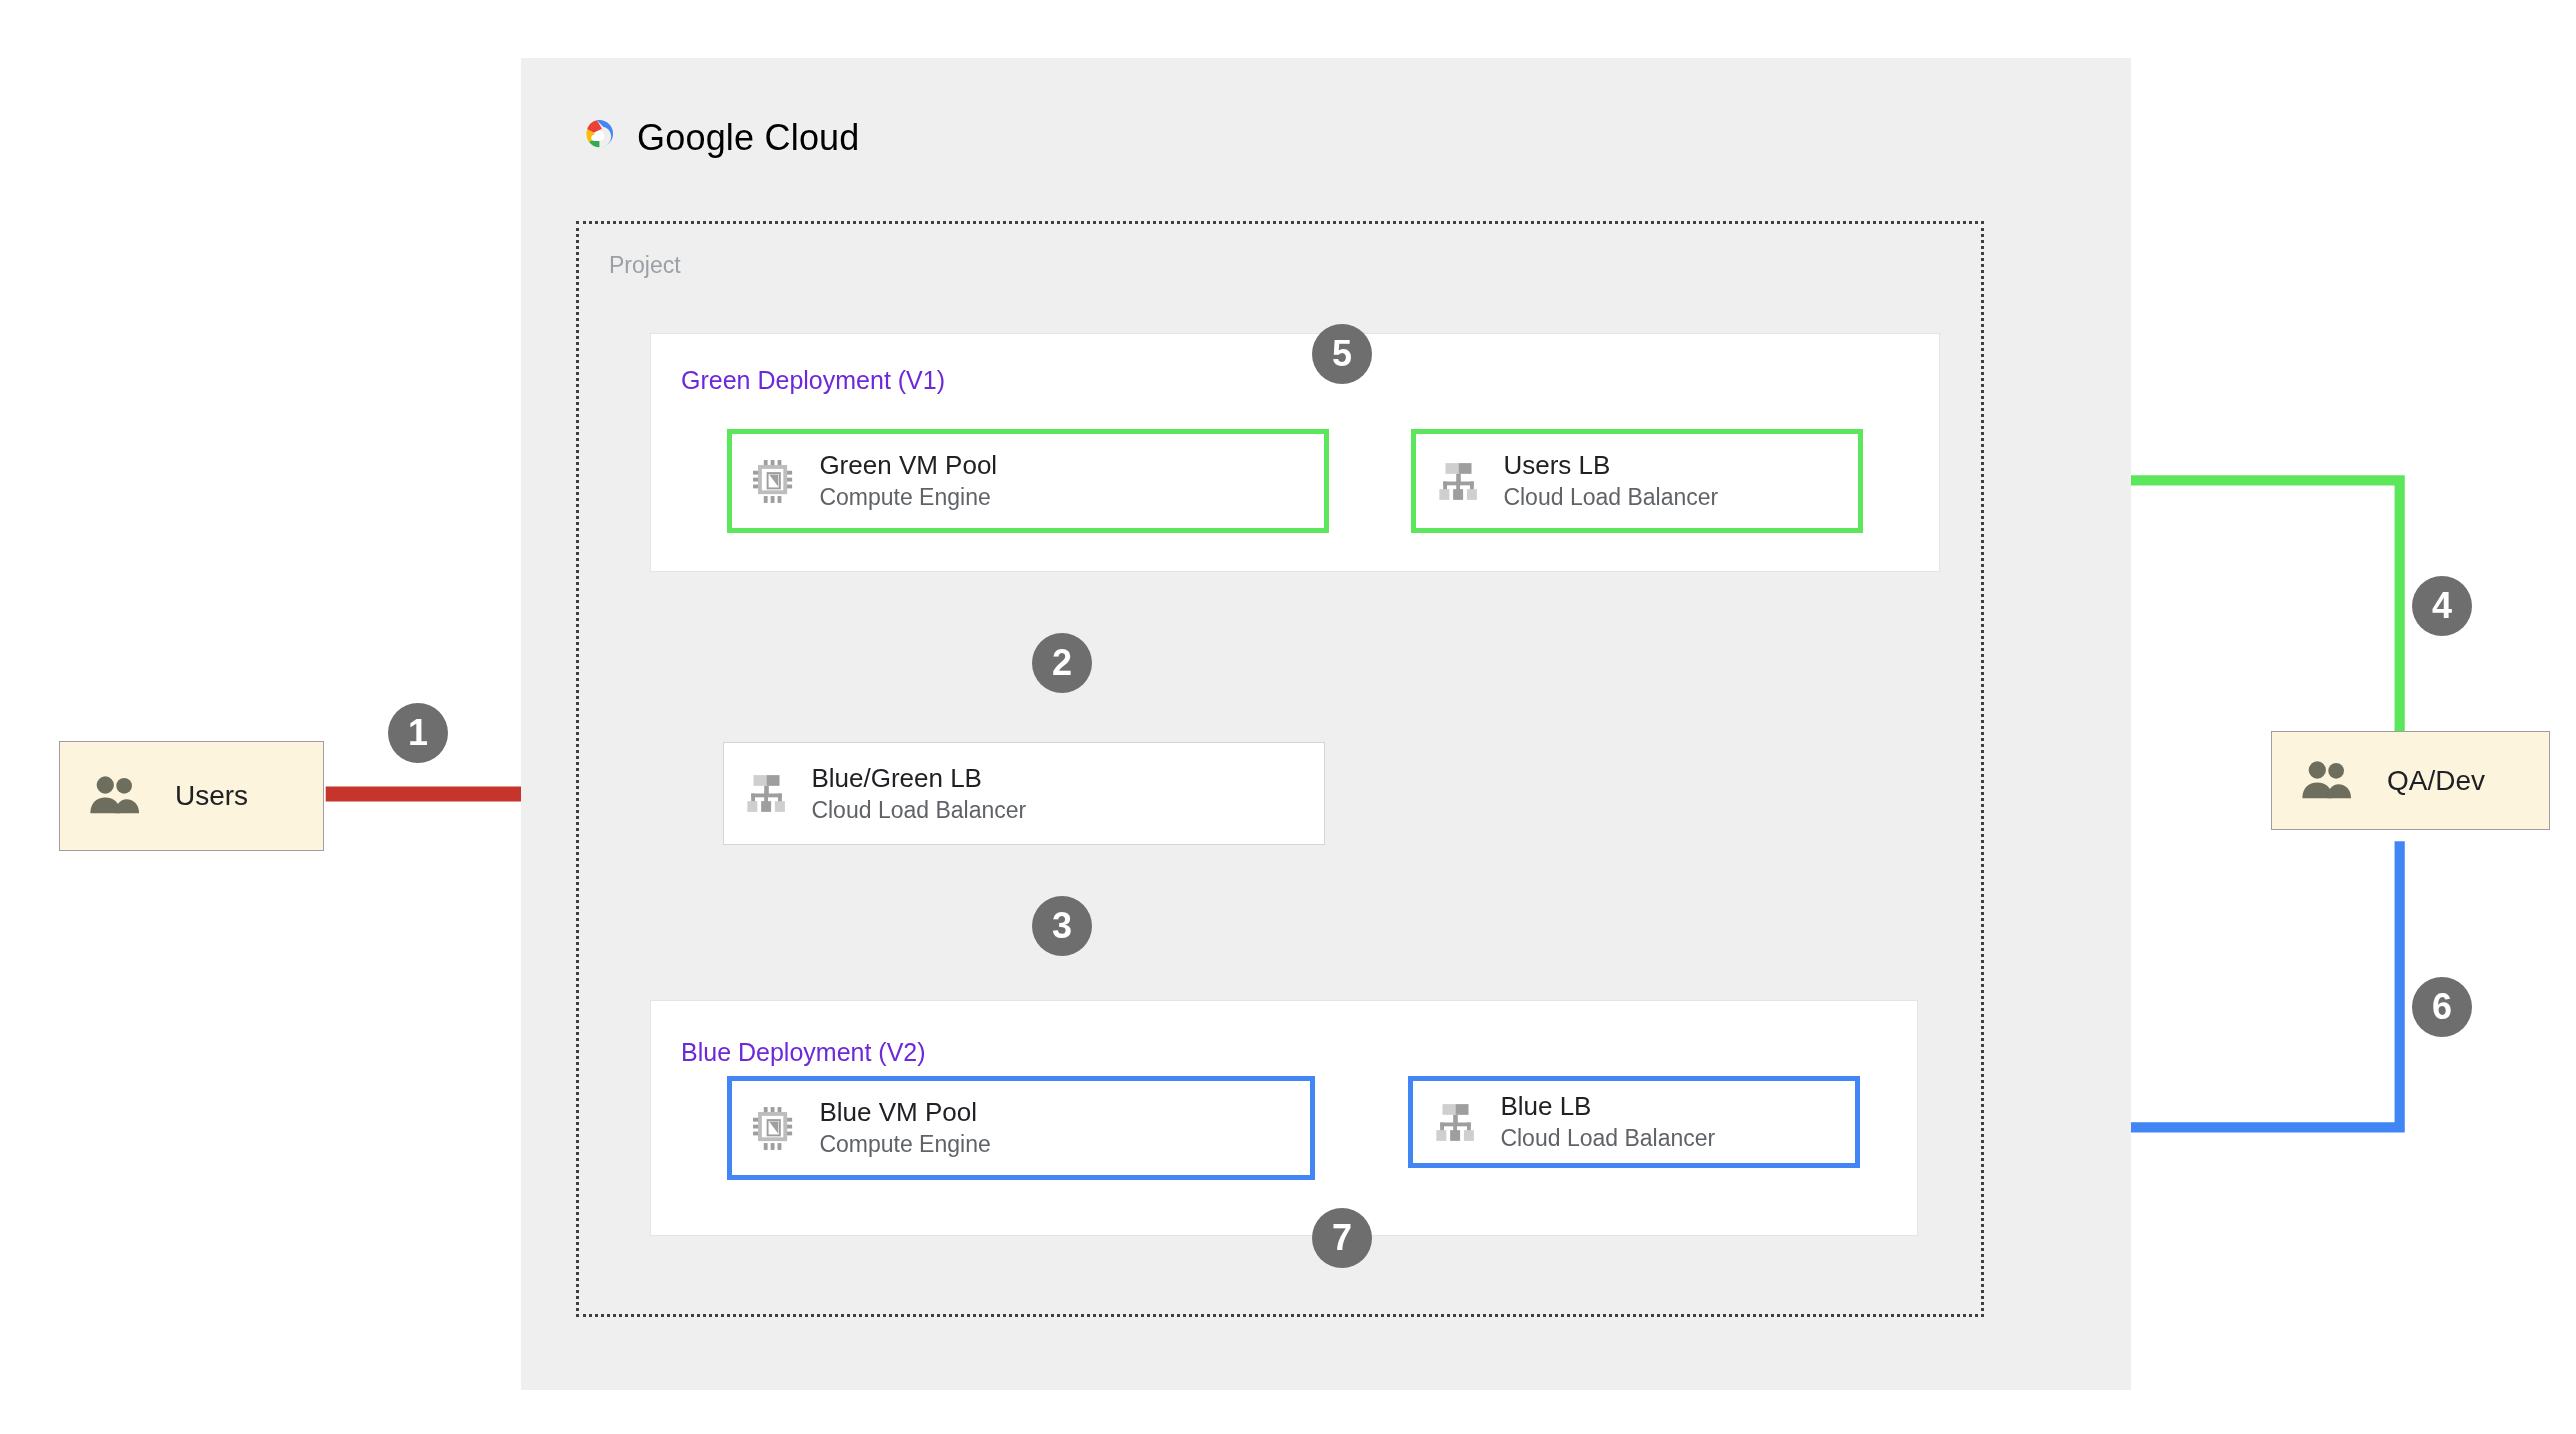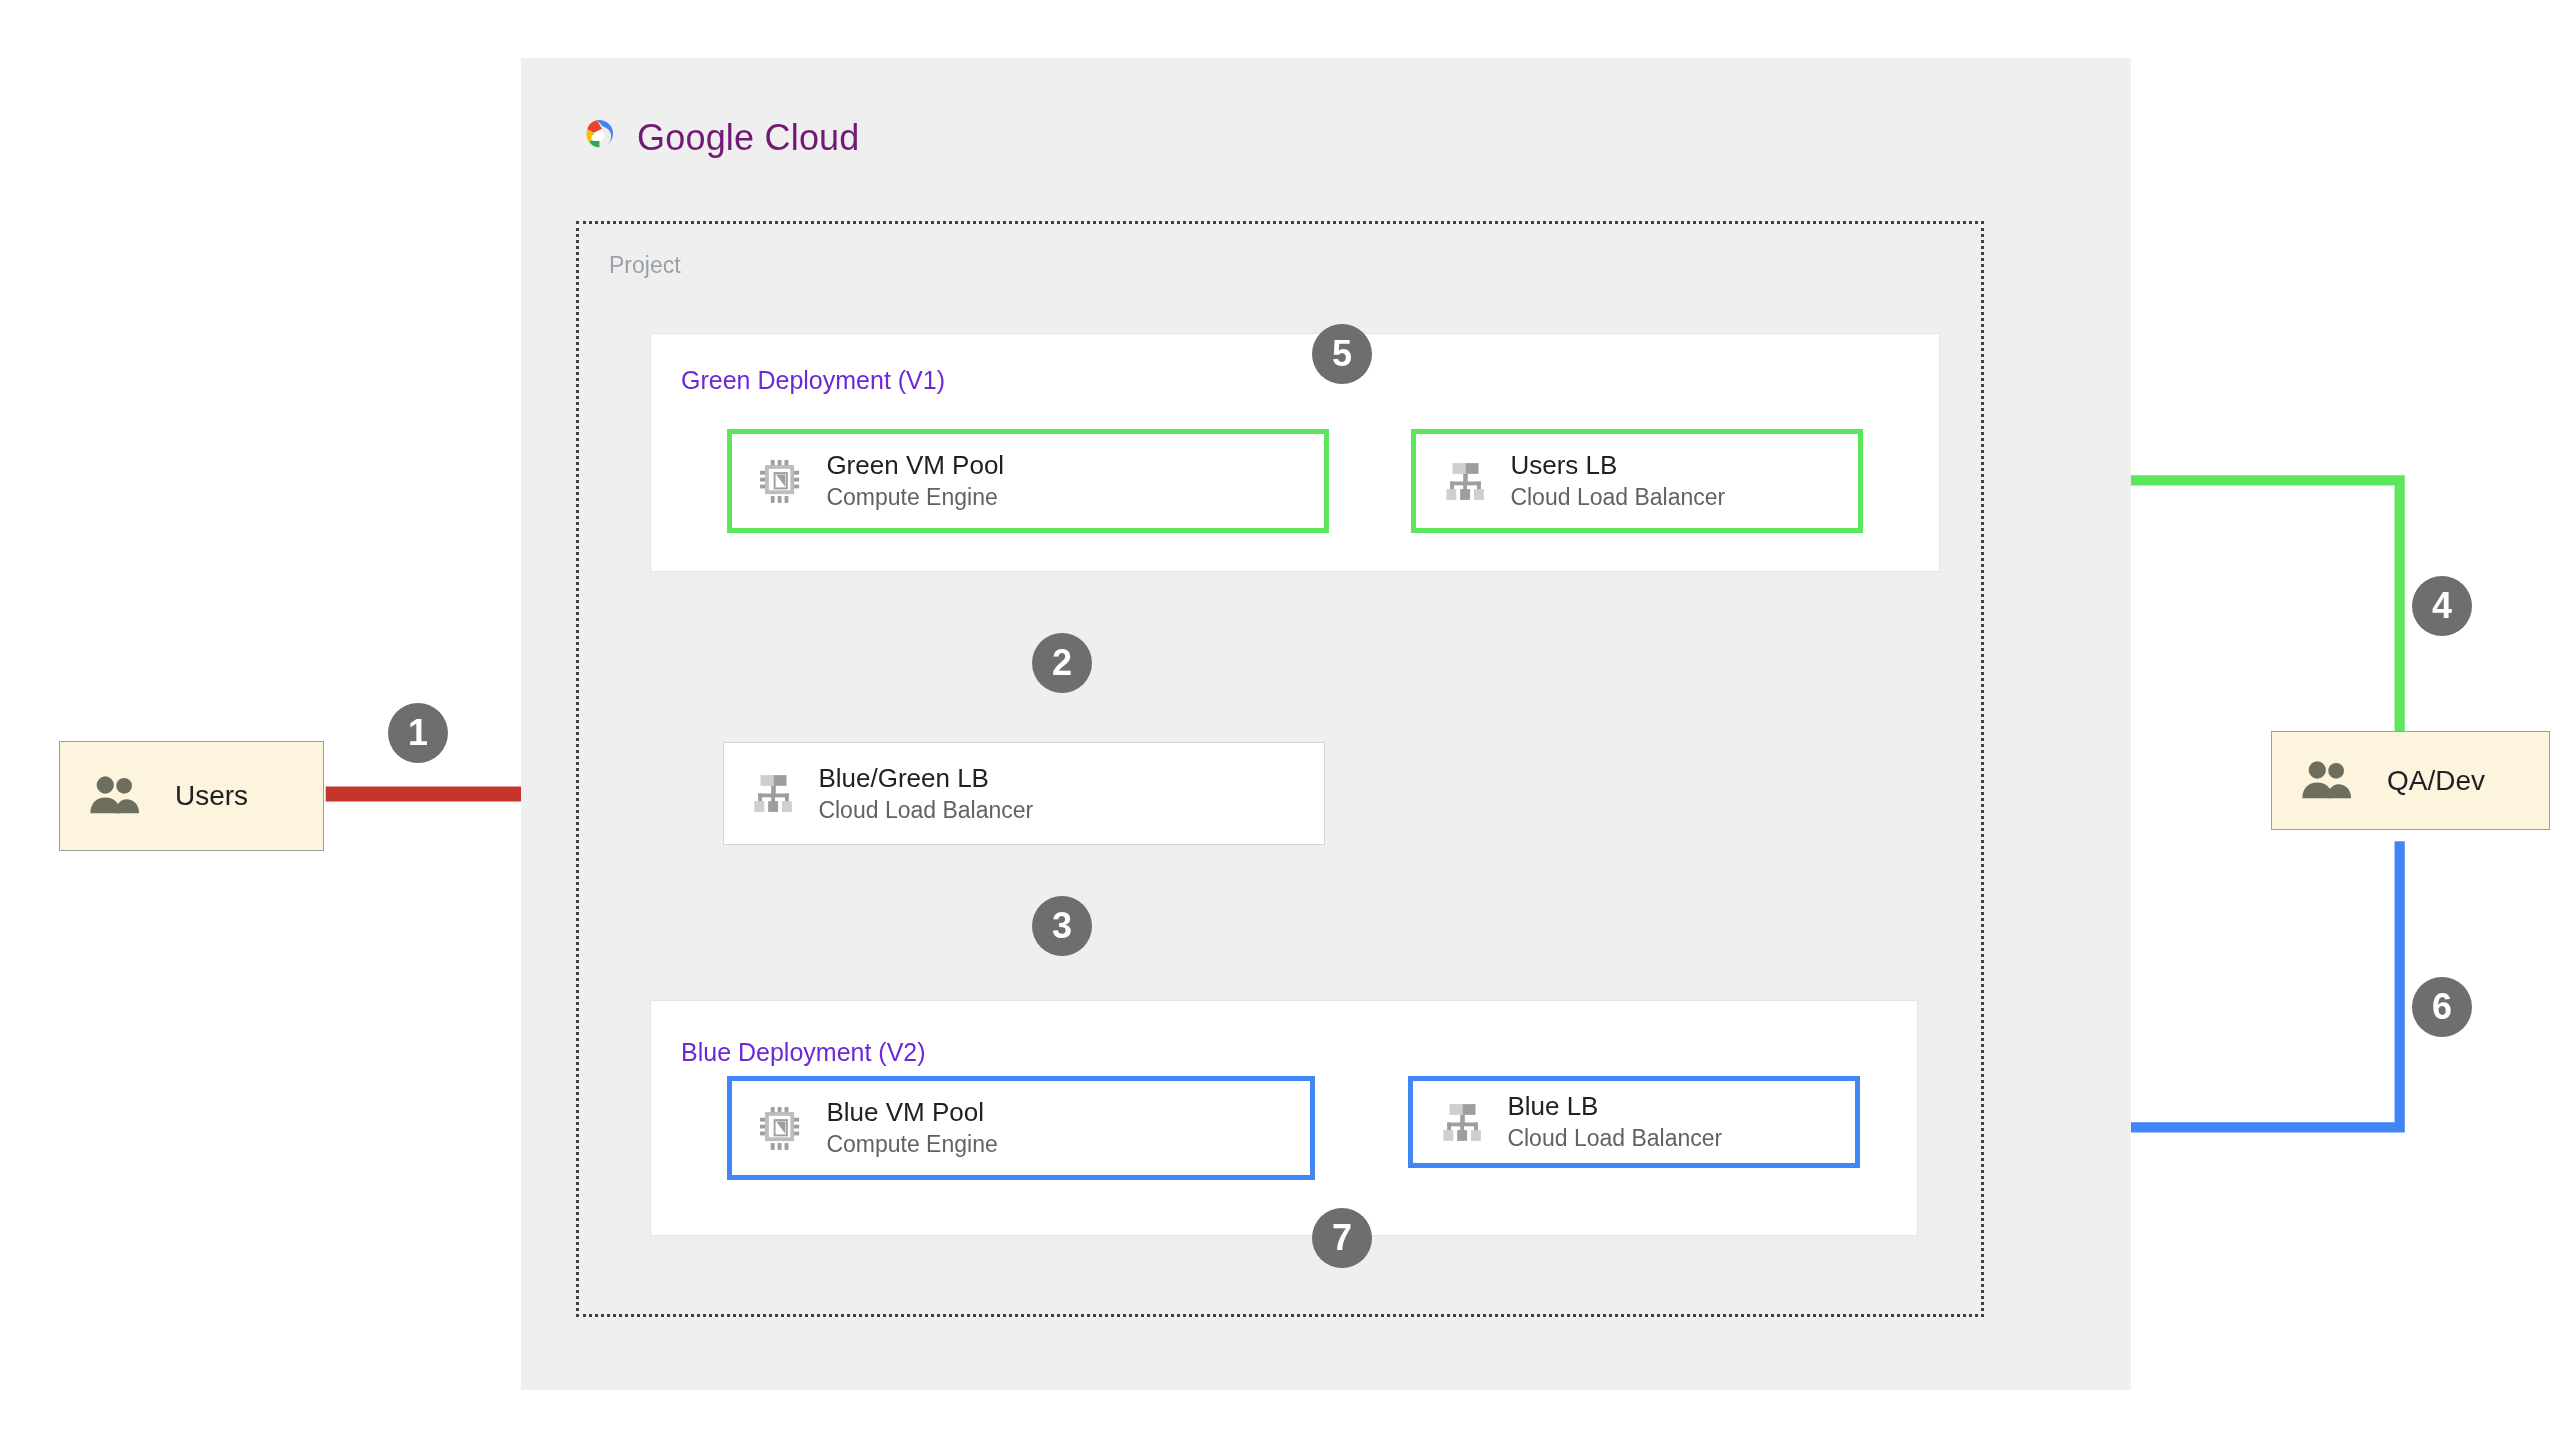--- a/index.html
+++ b/index.html
@@ -33,21 +33,21 @@
 
   
   #gcp-logo-lockup {
     left: 574px; top: 106px;
     width: 362px; height: 63px;
     display: flex; align-items: center; gap: 14px;
   }
   #gcp-logo-mark { width: 49px; height: 49px; flex: 0 0 auto; }
   #gcp-logo-text {
     font-size: 36px;
-    color: #701a75;
+    color: #000000;
     letter-spacing: 0.2px;
     white-space: nowrap;
   }
 
   
   #project-box {
     left: 576px; top: 221px;
     width: 1408px; height: 1096px;
     border: 3.9px dotted #3c4043;
     background: transparent;
@@ -72,21 +72,21 @@
     white-space: nowrap;
   }
   #green-deployment-label { left: 681px; top: 366px; }
   #blue-deployment-label  { left: 681px; top: 1038px; }
 
   
   .node {
     background: #ffffff;
     display: flex;
     align-items: center;
-    padding-left: 25px;
+    padding-left: 18px;
     gap: 20.4px;
   }
   .node-plain { border: 1.6px solid #d4d4d4; }
   .node-green { border: 5.5px solid #5CE65C; }
   .node-blue  { border: 5.5px solid #4285F4; }
 
   .node-icon { flex: 0 0 auto; width: 49px; height: 49px; }
   .node-text { display: flex; flex-direction: column; gap: 3.1px; }
   .node-title {
     font-size: 26px; color: #202124; line-height: 1.15; white-space: nowrap;

